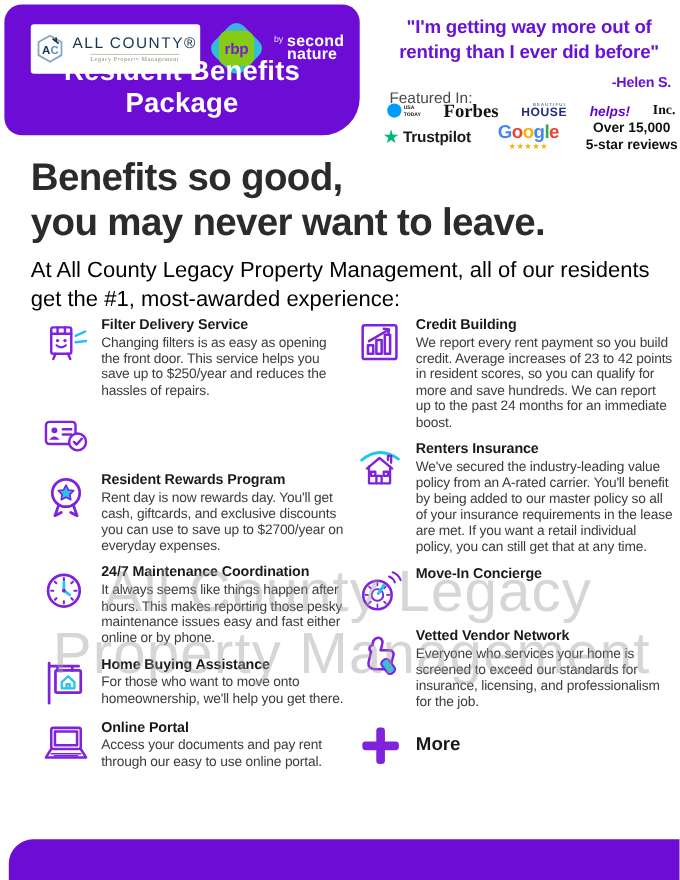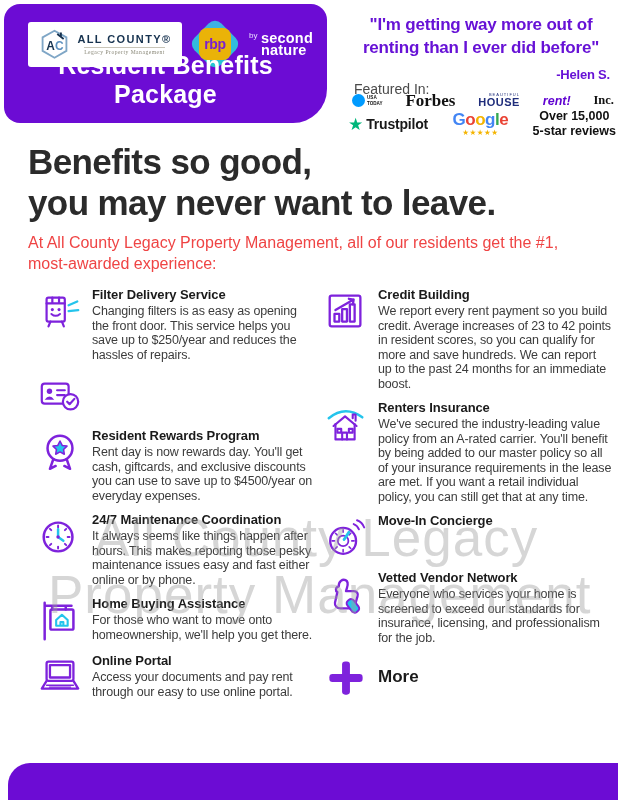--- a/index.html
+++ b/index.html
@@ -6,29 +6,29 @@
   .page{position:relative;width:618px;height:800px;background:#fff;overflow:hidden;
         font-family:"Liberation Sans",sans-serif;-webkit-font-smoothing:antialiased;}
 
   
   .header-card{position:absolute;left:4px;top:4px;width:323px;height:119px;
                background:#6C0CD4;border-radius:16px 16px 34px 16px;}
   .logo-row{position:absolute;left:24px;top:16px;display:flex;align-items:center;gap:9px;}
   .ac-card{background:#fff;border-radius:3px;width:148px;height:45px;display:flex;
            align-items:center;justify-content:center;gap:6px;padding:0 3px;}
   .ac-text{display:flex;flex-direction:column;align-items:center;}
-  .ac-name{font-size:11px;font-weight:bold;letter-spacing:1.4px;color:#16324F;white-space:nowrap;}
+  .ac-name{font-size:14px;font-weight:normal;letter-spacing:1.4px;color:#16324F;white-space:nowrap;}
   .ac-sub{font-family:"Liberation Serif",serif;font-size:5.6px;color:#8A8878;
           border-top:1px solid #c9c5b8;padding-top:1.5px;margin-top:1.5px;
           letter-spacing:.5px;white-space:nowrap;}
   .rbp-outer{position:relative;width:48px;height:48px;flex:0 0 48px;}
   .rbp-diamond{position:absolute;left:5px;top:5px;width:38px;height:38px;
                transform:rotate(45deg);border-radius:9px;
                background:linear-gradient(135deg,#41AEE8,#23C9CF);}
-  .rbp-inner{position:absolute;left:8px;top:8px;width:32px;height:32px;background:#eab308;
+  .rbp-inner{position:absolute;left:8px;top:8px;width:32px;height:32px;background:#84cc16;
              border-radius:8px;display:flex;align-items:center;justify-content:center;}
   .rbp-word{color:#7A1FD0;font-weight:bold;font-size:14px;letter-spacing:-.3px;}
   .sn{position:relative;padding-left:13px;color:#fff;}
   .sn-by{position:absolute;left:1px;top:-1px;font-size:8px;color:#e8ddff;}
   .sn-word{font-size:14.5px;font-weight:bold;line-height:12.5px;letter-spacing:.2px;}
   .banner-title{position:absolute;left:0;right:0;bottom:14px;text-align:center;color:#fff;
                 font-size:25px;font-weight:bold;letter-spacing:.2px;}
 
   
   .quote{position:absolute;left:348px;top:14px;width:266px;text-align:center;
@@ -53,22 +53,22 @@
   .tp-word{font-size:14px;font-weight:bold;color:#191919;letter-spacing:-.2px;}
   .google{display:flex;flex-direction:column;align-items:center;line-height:1;}
   .google-word{font-size:17px;font-weight:bold;letter-spacing:-.5px;}
   .g-blue{color:#4285F4;}.g-red{color:#EA4335;}.g-yellow{color:#F4B400;}.g-green{color:#34A853;}
   .google-stars{font-size:7.5px;color:#F4B400;letter-spacing:.5px;margin-top:1px;}
   .review-count{font-size:12.5px;font-weight:bold;color:#111;text-align:center;line-height:1.2;}
 
   
   .headline{position:absolute;left:28px;top:141px;font-size:35px;font-weight:bold;
             color:#2B2B2B;line-height:1.18;letter-spacing:-.6px;}
-  .intro{position:absolute;left:28px;top:233px;width:568px;font-size:16px;line-height:1.3;
-         color:#ef4444;}
+  .intro{position:absolute;left:28px;top:233px;width:568px;font-size:20px;line-height:1.3;
+         color:#000000;}
 
   
   .col{position:absolute;top:287px;}
   .col-left{left:28px;width:288px;}
   .col-right{left:314px;width:298px;}
   .benefit{display:flex;margin-bottom:9px;}
   .bicon{flex:0 0 64px;display:flex;justify-content:center;align-items:flex-start;padding-top:2px;}
   .btext{flex:1;}
   .btitle{font-size:13px;font-weight:bold;color:#1a1a1a;margin-bottom:2px;letter-spacing:-.1px;}
   .bdesc{font-size:12.5px;line-height:1.16;color:#3c3c3c;letter-spacing:-.15px;}
@@ -132,21 +132,21 @@
       <div class="usatoday-txt">
         <div>USA</div>
         <div>TODAY</div>
       </div>
     </div>
     <span class="forbes">Forbes</span>
     <span class="house">
       <span class="house-small">BEAUTIFUL</span>
       <span class="house-big">HOUSE</span>
     </span>
-    <span class="yahoo">rent!</span>
+    <span class="yahoo">helps!</span>
     <span class="inc">Inc.</span>
   </div>
 
   <div class="review-strip">
     <div class="trustpilot">
       <span class="tp-star">★</span>
       <span class="tp-word">Trustpilot</span>
     </div>
     <div class="google">
       <div class="google-word"><span class="g-blue">G</span><span class="g-red">o</span><span class="g-yellow">o</span><span class="g-blue">g</span><span class="g-green">l</span><span class="g-red">e</span></div>
@@ -207,21 +207,21 @@
     <div class="benefit">
       <div class="bicon">
         <svg viewBox="0 0 48 48" width="46" height="46">
           <circle cx="24" cy="19" r="13" fill="none" stroke="#7E22DC" stroke-width="2.6"></circle>
           <path d="M24,11.5 l2.3,4.6 5,.7 -3.6,3.5 .8,5 -4.5,-2.4 -4.5,2.4 .8,-5 -3.6,-3.5 5,-.7 z" fill="#24C4EC" stroke="#7E22DC" stroke-width="1.6" stroke-linejoin="round"></path>
           <path d="M17,30.5 l-3.5,10 6,-3 M31,30.5 l3.5,10 -6,-3" fill="none" stroke="#7E22DC" stroke-width="2.6" stroke-linecap="round" stroke-linejoin="round"></path>
         </svg>
       </div>
       <div class="btext">
         <div class="btitle">Resident Rewards Program</div>
-        <div class="bdesc">Rent day is now rewards day. You'll get cash, giftcards, and exclusive discounts you can use to save up to $4500/year on everyday expenses.</div>
+        <div class="bdesc">Rent day is now rewards day. You'll get cash, giftcards, and exclusive discounts you can use to save up to $2700/year on everyday expenses.</div>
       </div>
     </div>
 
     <div class="benefit">
       <div class="bicon">
         <svg viewBox="0 0 48 48" width="46" height="46">
           <circle cx="22" cy="24" r="15" fill="none" stroke="#7E22DC" stroke-width="2.6"></circle>
           <g stroke="#7E22DC" stroke-width="2" stroke-linecap="round">
             <path d="M22,12 v2 M22,34 v2 M10,24 h2 M32,24 h2 M13.5,15.5 l1.4,1.4 M29.1,31.1 l1.4,1.4 M30.5,15.5 l-1.4,1.4 M14.9,31.1 l-1.4,1.4"></path>
           </g>

